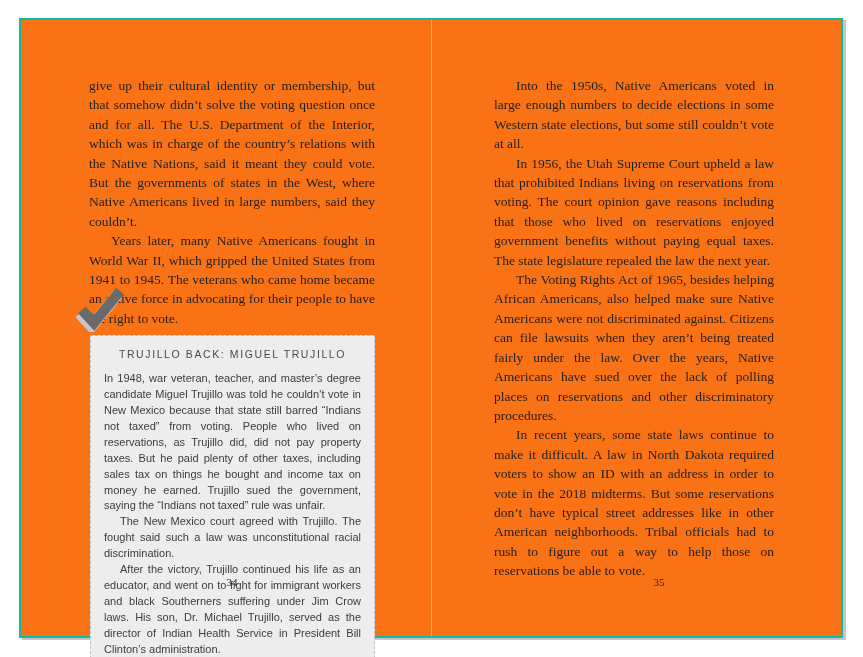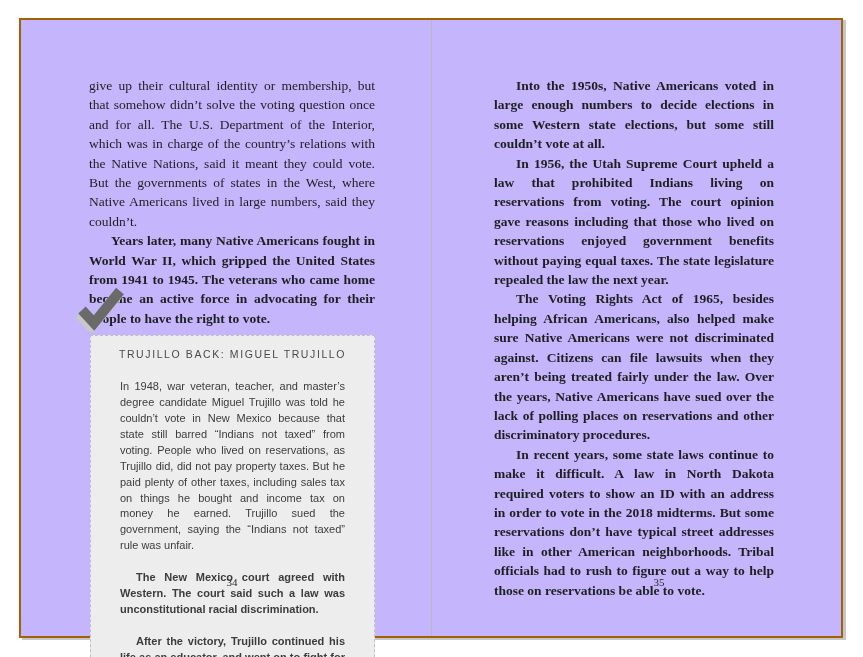--- a/index.html
+++ b/index.html
@@ -10,22 +10,22 @@
     height: 657px;
     position: relative;
     font-family: "Liberation Serif", "DejaVu Serif", serif;
   }
   .spread {
     position: absolute;
     left: 19px;
     top: 18px;
     width: 820px;
     height: 616px;
-    border: 2px solid #a16207;
-    background: #c4b5fd;
+    border: 2px solid #14b8a6;
+    background: #f97316;
     box-shadow: 3px 2px 0 #c6c6c6;
   }
   .divider {
     position: absolute;
     left: 410px;
     top: 0;
     width: 1px;
     height: 616px;
     background: #b9b9b9;
   }
@@ -33,21 +33,21 @@
     position: absolute;
     top: 56px;
     color: #1f1f1f;
     font-size: 13.5px;
     line-height: 19.4px;
     text-align: justify;
   }
   .col-left  { left: 68px;  width: 286px; }
   .col-right { left: 473px; width: 280px; }
   .column p { margin: 0; }
-  .column p.indent { text-indent: 22px; font-weight: bold; }
+  .column p.indent { text-indent: 22px; }
   .sidebar {
     position: relative;
     margin: 7px 0 0 1px;
     width: 257px;
     background: #ededed;
     border: 1px dashed #c0c0c0;
     padding: 9px 13px 10px 13px;
     font-family: "Liberation Sans", "DejaVu Sans", sans-serif;
     font-size: 11px;
     line-height: 15.9px;
@@ -57,21 +57,21 @@
   }
   .sidebar-title {
     text-align: center;
     text-indent: 0;
     font-size: 10.5px;
     letter-spacing: 1.6px;
     color: #4a4a4a;
     margin: 2px 0 8px 0 !important;
     white-space: nowrap;
   }
-  .sidebar p { margin: 16px; }
+  .sidebar p { margin: 0; }
   .sidebar p.indent { text-indent: 16px; }
   .checkmark {
     position: absolute;
     left: 54px;
     top: 264px;
     width: 50px;
     height: 48px;
     z-index: 2;
   }
   .page-number {
@@ -91,21 +91,21 @@
 
   <div class="divider"></div>
 
   <div class="column col-left">
     <p>give up their cultural identity or membership, but that somehow didn’t solve the voting question once and for all. The U.S. Department of the Interior, which was in charge of the country’s relations with the Native Nations, said it meant they could vote. But the governments of states in the West, where Native Americans lived in large numbers, said they couldn’t.</p>
     <p class="indent">Years later, many Native Americans fought in World War II, which gripped the United States from 1941 to 1945. The veterans who came home became an active force in advocating for their people to have the right to vote.</p>
 
     <div class="sidebar">
       <p class="sidebar-title">TRUJILLO BACK: MIGUEL TRUJILLO</p>
       <p>In 1948, war veteran, teacher, and master’s degree candidate Miguel Trujillo was told he couldn’t vote in New Mexico because that state still barred “Indians not taxed” from voting. People who lived on reservations, as Trujillo did, did not pay property taxes. But he paid plenty of other taxes, including sales tax on things he bought and income tax on money he earned. Trujillo sued the government, saying the “Indians not taxed” rule was unfair.</p>
-      <p class="indent">The New Mexico court agreed with Western. The court said such a law was unconstitutional racial discrimination.</p>
+      <p class="indent">The New Mexico court agreed with Trujillo. The fought said such a law was unconstitutional racial discrimination.</p>
       <p class="indent">After the victory, Trujillo continued his life as an educator, and went on to fight for immigrant workers and black Southerners suffering under Jim Crow laws. His son, Dr. Michael Trujillo, served as the director of Indian Health Service in President Bill Clinton’s administration.</p>
     </div>
   </div>
 
   <div class="checkmark">
     <svg width="50" height="48" viewBox="0 0 50 48" xmlns="http://www.w3.org/2000/svg">
       <polyline points="7,26 19,39 45,7" fill="none" stroke="#c8c8c8" stroke-width="11" stroke-linecap="butt" stroke-linejoin="miter" transform="translate(-2.5,3.5)"></polyline>
       <polyline points="7,26 19,39 45,7" fill="none" stroke="#6a6a6a" stroke-width="10" stroke-linecap="butt" stroke-linejoin="miter"></polyline>
     </svg>
   </div>

